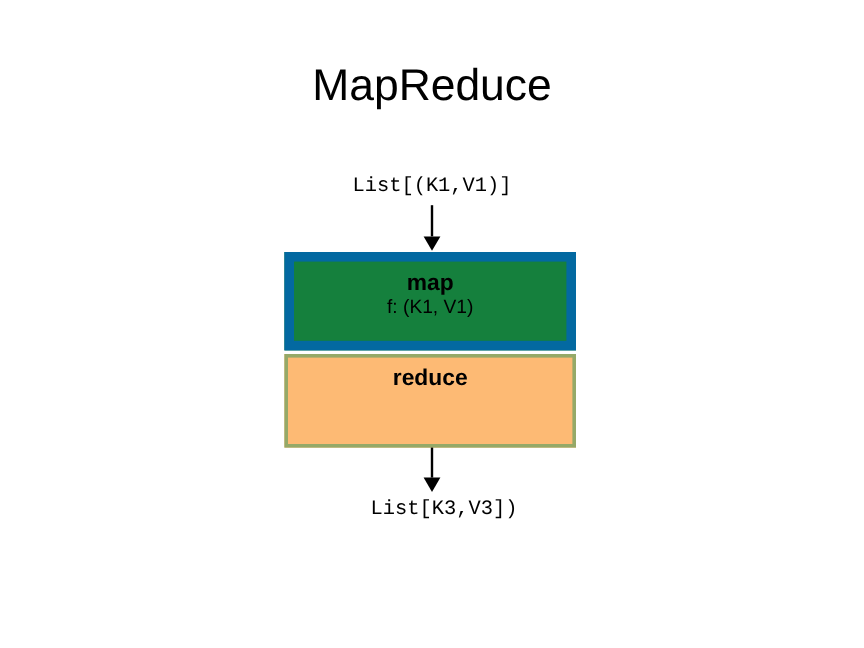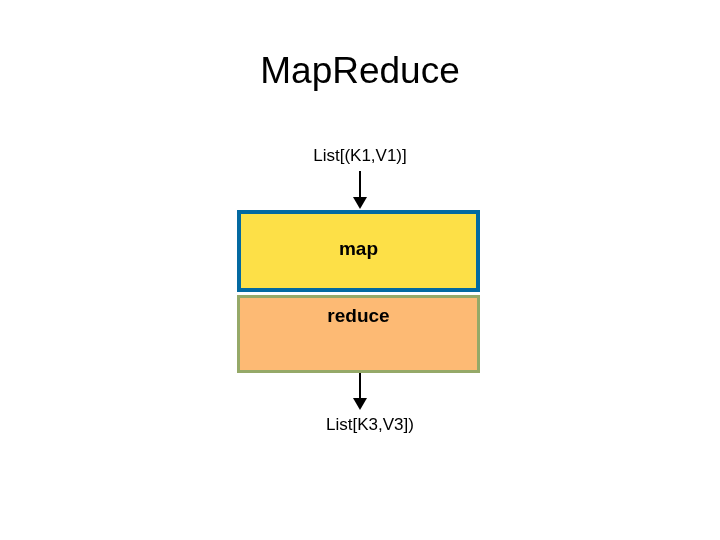--- a/index.html
+++ b/index.html
@@ -25,20 +25,21 @@
     color: #000000;
     letter-spacing: 0px;
   }
   .io-label {
     position: absolute;
     left: 0;
     width: 720px;
     text-align: center;
     font-size: 17px;
     color: #000000;
+    font-family: Liberation Mono, monospace;
   }
   .io-label.input  { top: 146px; }
   .io-label.output { top: 415px; margin-left: 10px; }
 
   .arrow { position: absolute; left: 0; width: 720px; }
   .arrow .shaft {
     position: absolute;
     left: 359px;
     width: 2px;
     background: #000000;
@@ -70,23 +71,23 @@
     font-weight: bold;
     line-height: 21px;
   }
   .stage-box .stage-line {
     font-size: 16px;
     line-height: 19.5px;
   }
   .map-box {
     top: 210px;
     height: 82px;
-    background: #fde047;
-    border: 4px solid #0369a1;
-    padding-top: 24px;
+    background: #15803d;
+    border: 8px solid #0369a1;
+    padding-top: 8px;
   }
   .reduce-box {
     top: 295px;
     height: 78px;
     background: #fdba74;
     border: 3px solid #95a968;
     padding-top: 7px;
   }
 </style>
 </head>
@@ -98,20 +99,21 @@
 
   <div class="io-label input">List[(K1,V1)]</div>
 
   <div class="arrow arrow1">
     <div class="shaft"></div>
     <div class="head"></div>
   </div>
 
   <div class="stage-box map-box">
     <div class="stage-title">map</div>
+    <div class="stage-line">f: (K1, V1)</div>
   </div>
 
   <div class="stage-box reduce-box">
     <div class="stage-title">reduce</div>
   </div>
 
   <div class="arrow arrow2">
     <div class="shaft"></div>
     <div class="head"></div>
   </div>

